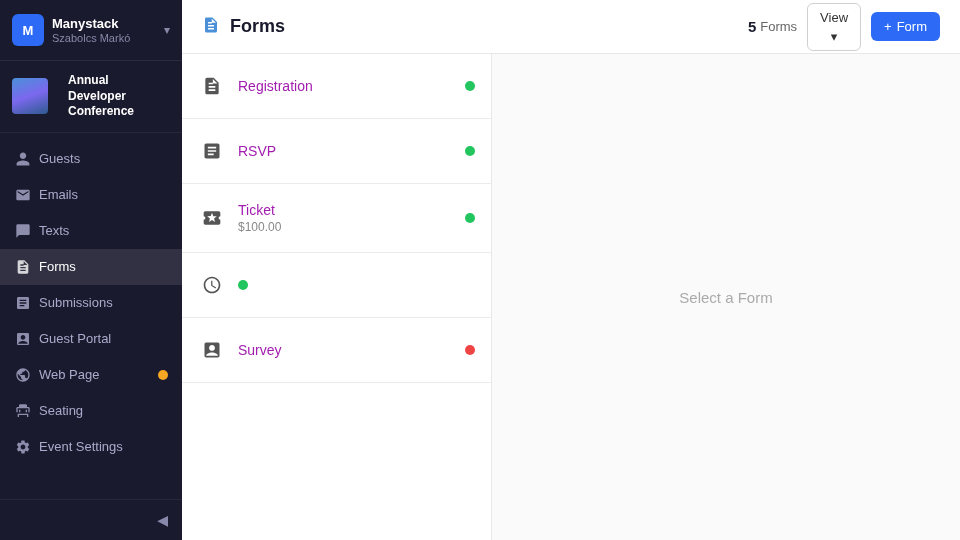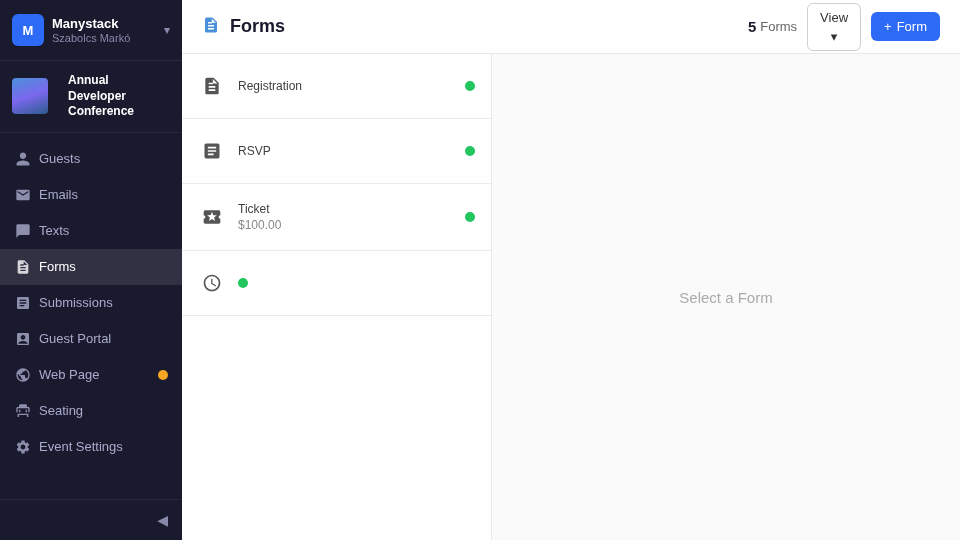--- a/index.html
+++ b/index.html
@@ -231,23 +231,23 @@
       align-items: center;
       justify-content: center;
       color: #555;
       font-size: 16px;
       flex-shrink: 0;
     }
     .form-item-info {
       flex: 1;
     }
     .form-item-name {
-      font-size: 12px;
+      font-size: 14px;
       font-weight: 500;
-      color: #404040;
+      color: #a21caf;
     }
     .form-item-sub {
       font-size: 12px;
       color: #888;
       margin-top: 2px;
     }
     .status-dot {
       width: 10px;
       height: 10px;
       border-radius: 50%;
@@ -437,20 +437,31 @@
 
       <div class="form-item">
         <div class="form-item-icon">
           <svg width="20" height="20" viewBox="0 0 24 24" fill="#555">
               <path d="M12 2C6.5 2 2 6.5 2 12s4.5 10 10 10 10-4.5 10-10S17.5 2 12 2zm0 18c-4.41 0-8-3.59-8-8s3.59-8 8-8 8 3.59 8 8-3.59 8-8 8zm.5-13H11v6l5.25 3.15.75-1.23-4.5-2.67V7z"></path>
             </svg>
         </div>
         <div class="status-dot green"></div>
       </div>
 
+      <div class="form-item">
+        <div class="form-item-icon">
+          <svg width="20" height="20" viewBox="0 0 24 24" fill="#555">
+              <path d="M19 3H5c-1.1 0-2 .9-2 2v14c0 1.1.9 2 2 2h14c1.1 0 2-.9 2-2V5c0-1.1-.9-2-2-2zm-7 3c1.93 0 3.5 1.57 3.5 3.5S13.93 13 12 13s-3.5-1.57-3.5-3.5S10.07 6 12 6zm7 13H5v-.23c0-.62.28-1.2.76-1.58C7.47 15.82 9.64 15 12 15s4.53.82 6.24 2.19c.48.38.76.97.76 1.58V19z"></path>
+            </svg>
+        </div>
+        <div class="form-item-info">
+          <div class="form-item-name">Survey</div>
+        </div>
+        <div class="status-dot red"></div>
+      </div>
 
     </div>
 
     <div class="detail-panel">
       <span>Select a Form</span>
     </div>
   </div>
 </div>
 
 </body></html>

